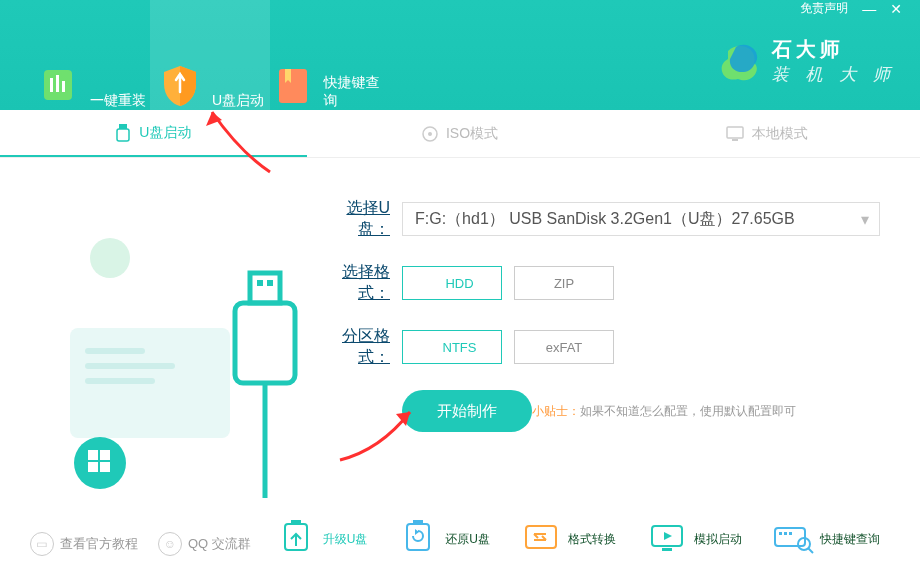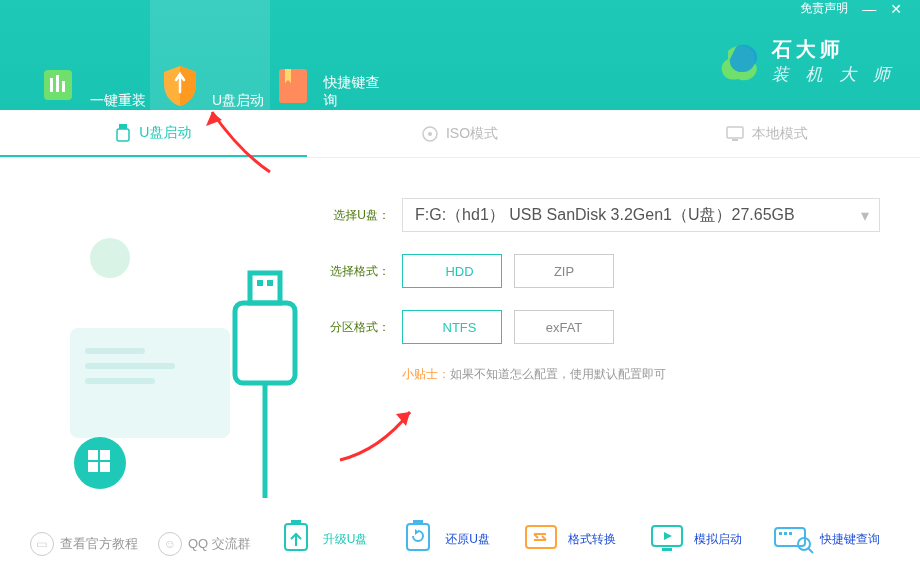--- a/index.html
+++ b/index.html
@@ -20,36 +20,36 @@
 .brand-sub { font-size: 17px; letter-spacing: 6px; color: rgba(255,255,255,0.85); font-style: italic; }
 
 .subtabs { height: 48px; display: flex; border-bottom: 1px solid #eee; }
 .subtab { flex: 1; display: flex; align-items: center; justify-content: center; gap: 8px; font-size: 14px; color: #bbb; cursor: pointer; }
 .subtab.active { color: #1fc9b8; border-bottom: 2px solid #1fc9b8; }
 
 .main { position: relative; padding: 40px 40px 0 40px; display: flex; }
 .illustration { width: 260px; position: relative; }
 .form { flex: 1; padding-left: 20px; }
 .form-row { display: flex; align-items: center; margin-bottom: 22px; }
-.form-label { width: 70px; font-size: 12px; color: #4d7c0f; text-align: right; margin-right: 12px; }
+.form-label { width: 70px; font-size: 16px; color: #0c4a6e; text-align: right; margin-right: 12px; text-decoration: underline; }
 .select-box { flex: 1; max-width: 480px; height: 34px; border: 1px solid #ddd; display: flex; align-items: center; padding: 0 12px; font-size: 16px; color: #555; font-family: monospace; position: relative; cursor: pointer; }
 .select-box .caret { position: absolute; right: 10px; color: #bbb; }
 .opt-group { display: flex; gap: 12px; }
 .opt { width: 100px; height: 34px; border: 1px solid #ccc; display: flex; align-items: center; justify-content: center; font-size: 13px; color: #888; cursor: pointer; }
 .opt.selected { border-color: #1fc9b8; color: #1fc9b8; padding-left: 15px; }
 
 .action-row { display: flex; align-items: center; margin-top: 10px; padding-left: 82px; }
 .start-btn { width: 130px; height: 42px; background: #1fc9b8; color: #fff; border-radius: 21px; display: flex; align-items: center; justify-content: center; font-size: 15px; cursor: pointer; }
 .tip { font-size: 12px; color: #999; }
 .tip .tip-label { color: #ff9a3c; }
 
 .bottom-tools { position: absolute; right: 40px; bottom: 20px; display: flex; gap: 30px; }
 .tool { display: flex; flex-direction: row; align-items: center; gap: 6px; cursor: pointer; }
 .tool .ticon { width: 42px; height: 42px; display: flex; align-items: center; justify-content: center; }
-.tool .tlabel { font-size: 12px; color: #1d4ed8; }
+.tool .tlabel { font-size: 12px; color: #14532d; }
 .tool.primary .tlabel { color: #1fc9b8; }
 
 .bottom-left { position: absolute; left: 30px; bottom: 24px; display: flex; gap: 20px; }
 .link-btn { display: flex; align-items: center; gap: 6px; font-size: 13px; color: #999; cursor: pointer; }
 .link-icon { width: 24px; height: 24px; border: 1.5px solid #ccc; border-radius: 50%; display: flex; align-items: center; justify-content: center; font-size: 12px; color: #ccc; }
 
 .arrow { position: absolute; pointer-events: none; }
 </style>
 </head>
 <body>
@@ -173,20 +173,21 @@
     </div>
     <div class="form-row">
       <span class="form-label">分区格式：</span>
       <div class="opt-group">
         <div class="opt selected">NTFS</div>
         <div class="opt">exFAT</div>
       </div>
     </div>
 
     <div class="action-row">
+      <div class="start-btn">开始制作</div>
       <div class="tip">
         <span class="tip-label">小贴士：</span><span>如果不知道怎么配置，使用默认配置即可</span>
       </div>
     </div>
   </div>
 </div>
 
 <div class="bottom-tools">
   <div class="tool primary">
     <div class="ticon">

